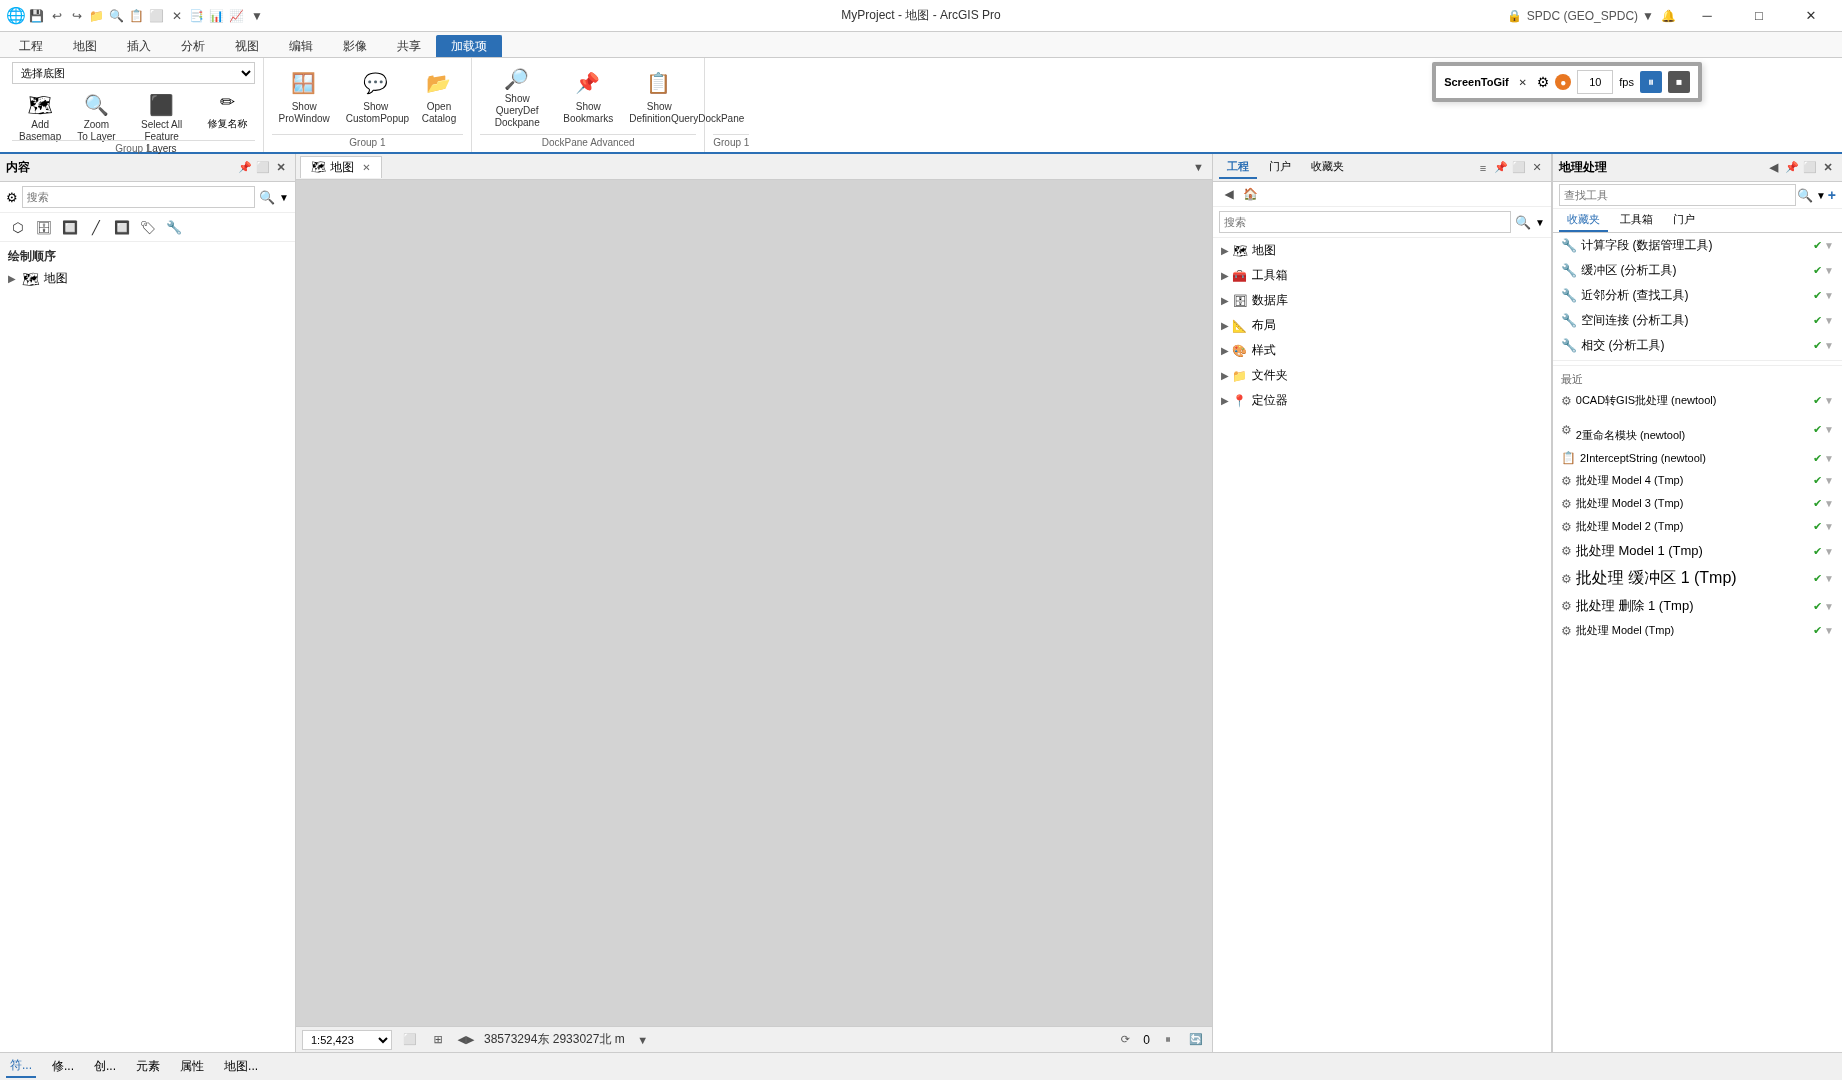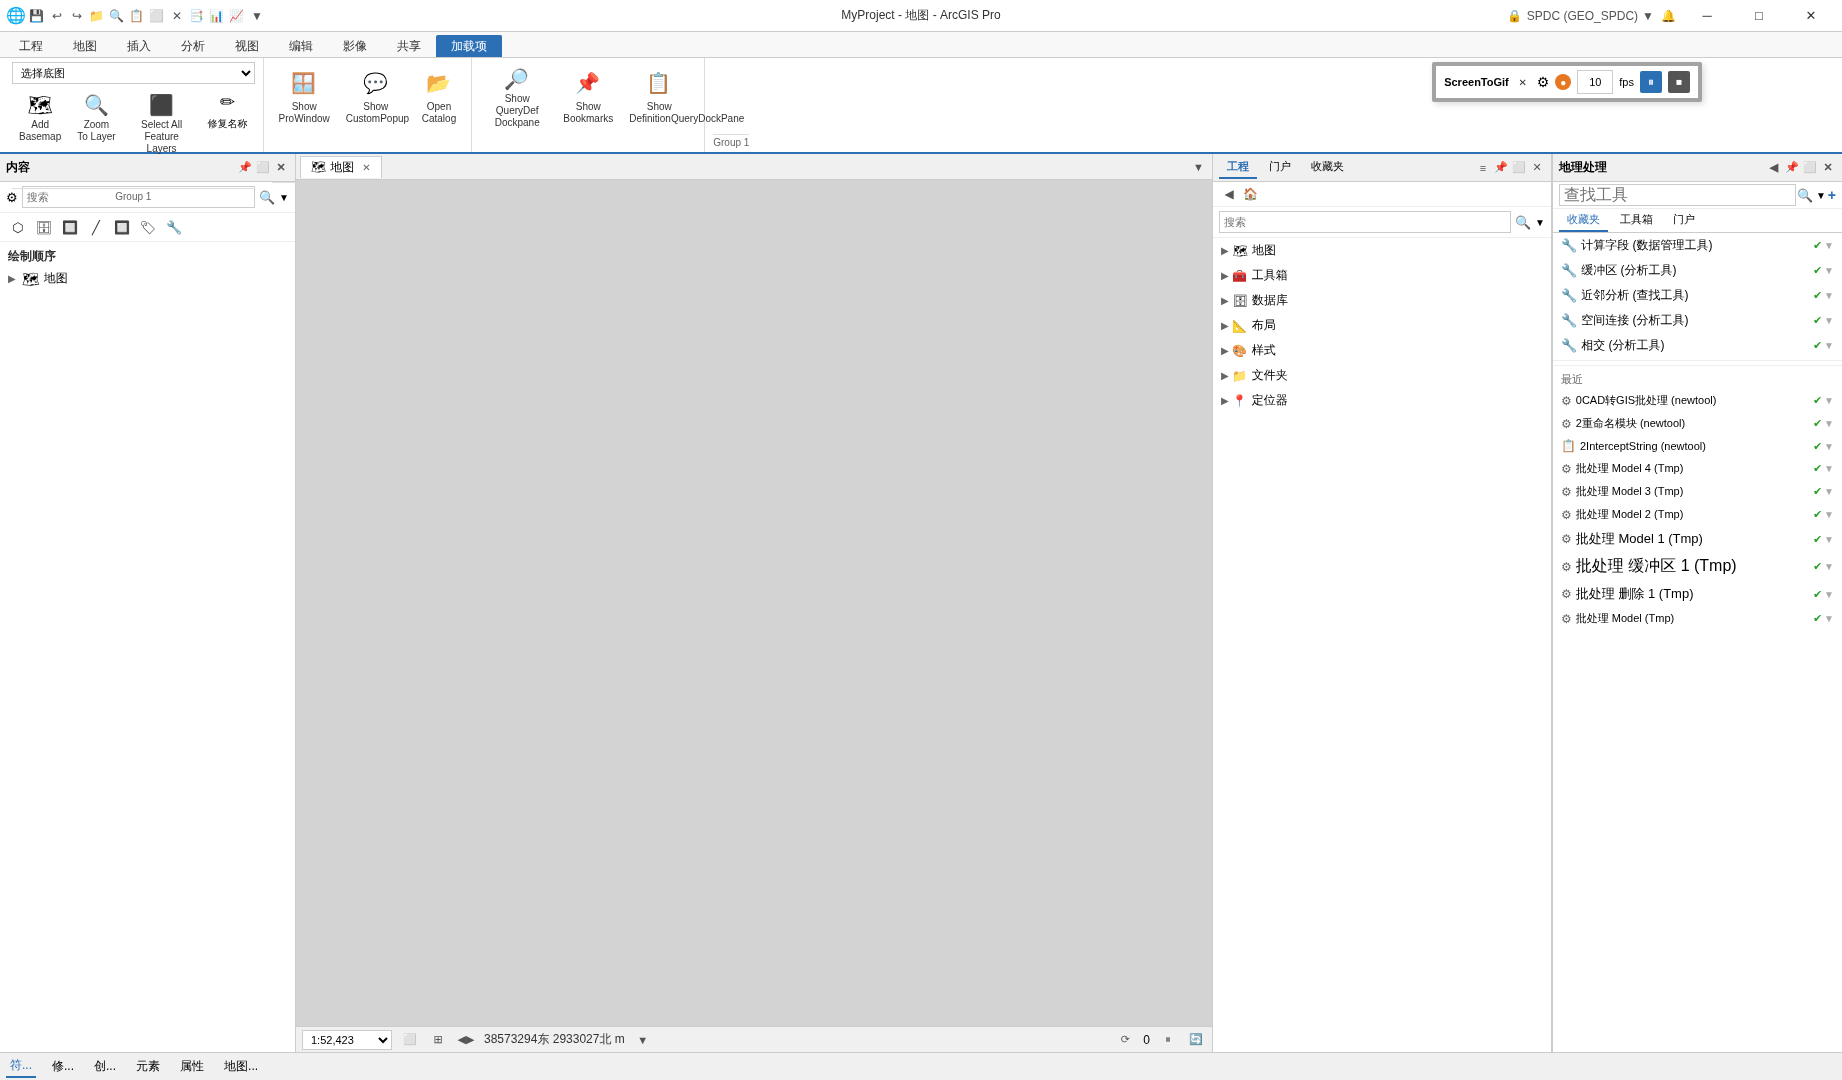--- a/index.html
+++ b/index.html
@@ -62,21 +62,20 @@
       flex-shrink: 0;
       position: relative;
     }
     .ribbon-group {
       display: flex;
       flex-direction: column;
       align-items: flex-start;
       border-right: 1px solid #ddd;
       padding: 4px 8px;
       min-width: fit-content;
-      gap: 48px;
     }
     .ribbon-group-items {
       display: flex;
       align-items: flex-start;
       gap: 2px;
       flex: 1;
     }
     .ribbon-group-label {
       font-size: 10px;
       color: #666;
@@ -342,21 +341,21 @@
       background: #f0f0f0;
       border-bottom: 1px solid #ccc;
       display: flex;
       align-items: center;
       justify-content: space-between;
       padding: 0 6px;
       font-size: 12px;
       font-weight: bold;
     }
     .geo-search { display: flex; align-items: center; padding: 2px 6px; border-bottom: 1px solid #eee; gap: 2px; }
-    .geo-search input { flex: 1; border: 1px solid #ccc; height: 22px; padding: 0 4px; font-size: 16px; }
+    .geo-search input { flex: 1; border: 1px solid #ccc; height: 22px; padding: 0 4px; font-size: 11px; }
     .geo-tab-bar { display: flex; border-bottom: 1px solid #ccc; padding: 0 6px; gap: 4px; }
     .geo-tab { padding: 3px 8px; font-size: 11px; cursor: pointer; border-bottom: 2px solid transparent; }
     .geo-tab.active { border-bottom-color: #2b6fb5; color: #2b6fb5; }
     .geo-item {
       display: flex;
       align-items: center;
       padding: 4px 8px;
       cursor: pointer;
       gap: 4px;
       justify-content: space-between;
@@ -731,21 +730,21 @@
         <span style="font-size:11px;">0CAD转GIS批处理 (newtool)</span>
       </div>
       <div class="geo-item-right">
         <span class="check-ok">✔</span>
         <span style="color:#aaa;font-size:10px;">▼</span>
       </div>
     </div>
     <div class="geo-item">
       <div class="geo-item-left">
         <span style="color:#666;font-size:12px;">⚙</span>
-        <span style="font-size:11px;">2重命名模块 (newtool)</span>
+        <span style="font-size:11px;margin-top:12px;">2重命名模块 (newtool)</span>
       </div>
       <div class="geo-item-right">
         <span class="check-ok">✔</span>
         <span style="color:#aaa;font-size:10px;">▼</span>
       </div>
     </div>
     <div class="geo-item">
       <div class="geo-item-left">
         <span style="color:#666;font-size:12px;">📋</span>
         <span style="font-size:11px;text-align:center;">2InterceptString (newtool)</span>

